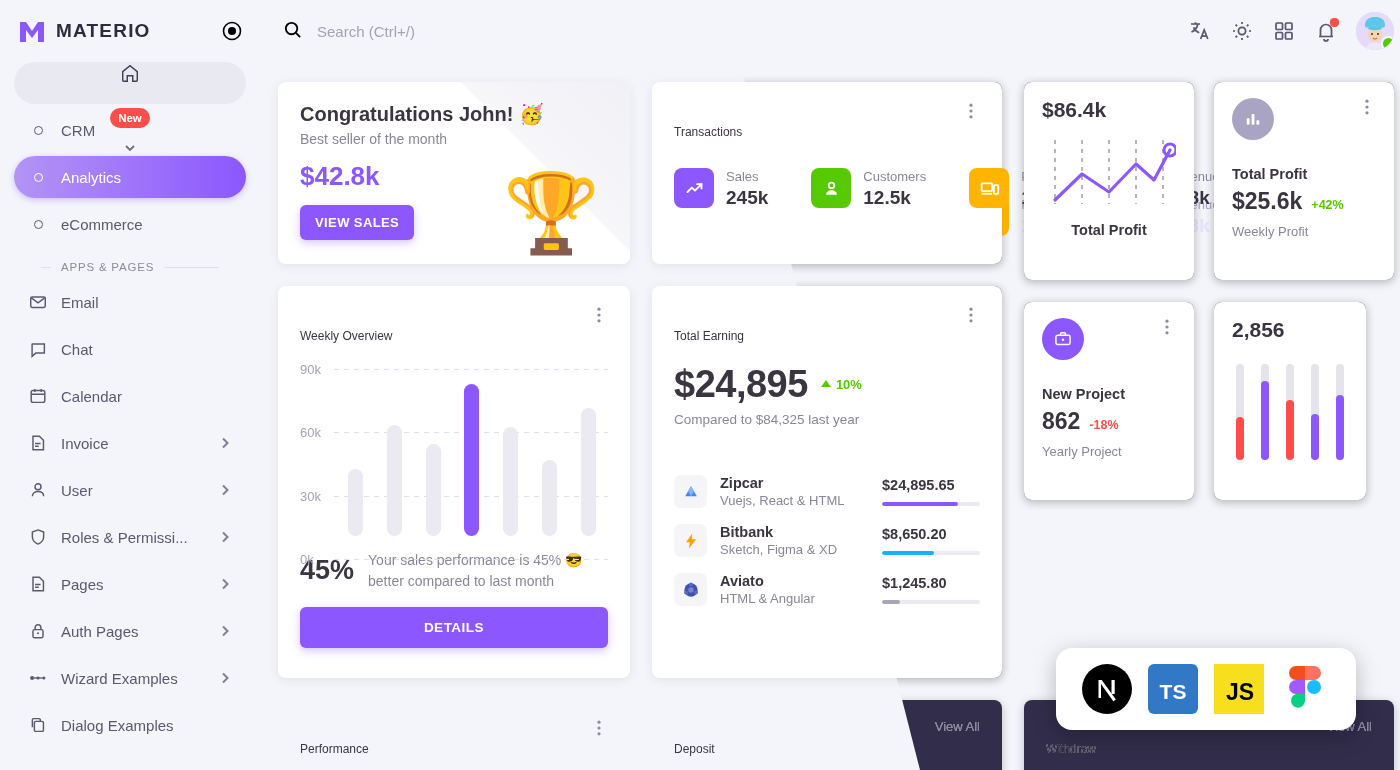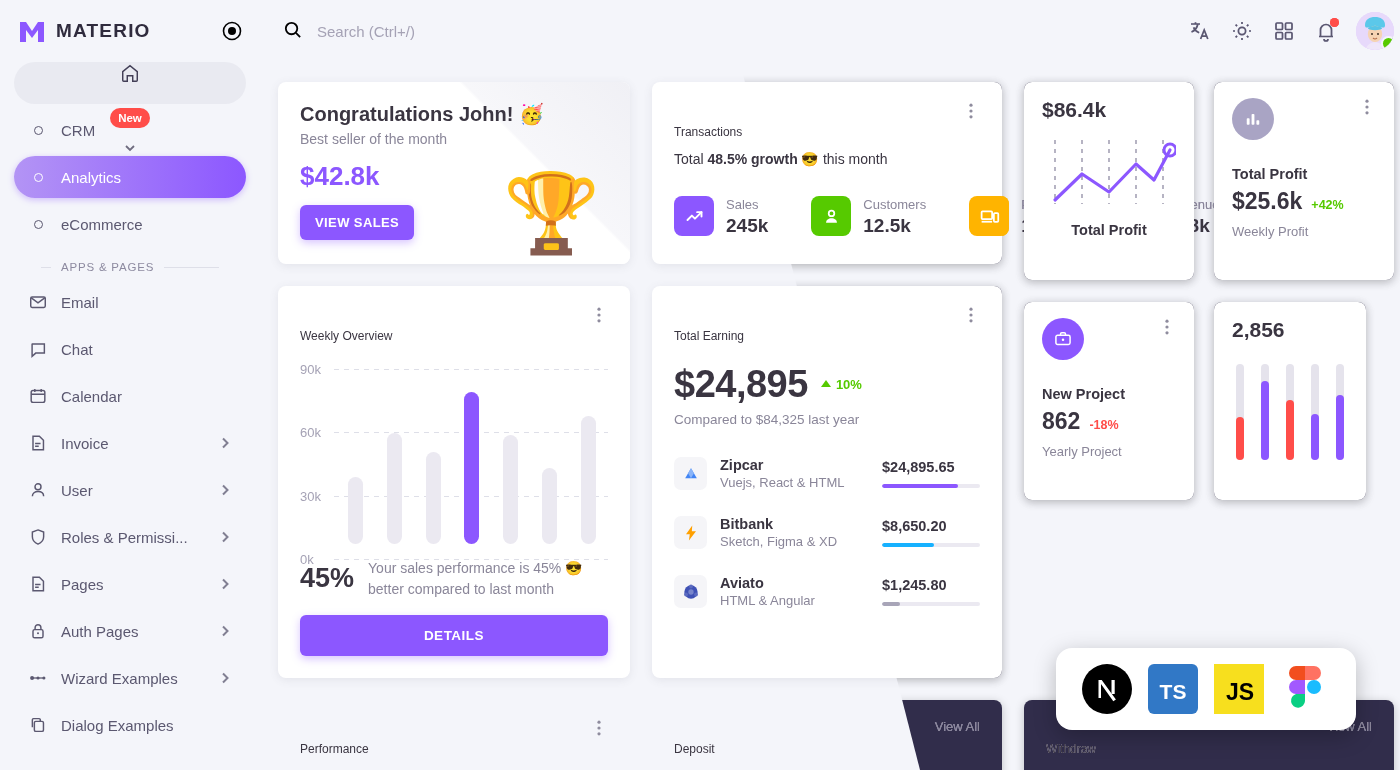--- a/index.html
+++ b/index.html
@@ -126,21 +126,21 @@
   .trans .stats { display:flex; gap:43px; margin-top:28px; }
   .stat { display:flex; align-items:center; gap:12px; }
   .stat .tile {
     width:40px; height:40px; border-radius:8px; flex:0 0 40px;
     display:flex; align-items:center; justify-content:center; color:#fff;
   }
   .stat .lbl { font-size:13px; color:#8a8699; }
   .stat .val { font-size:19px; font-weight:700; color:#3a3541; margin-top:2px; }
 
   
-  .weekly { height:392px; padding:20px 22px 22px; display:flex; flex-direction:column; }
+  .weekly { height:392px; padding:20px 22px 30px; display:flex; flex-direction:column; }
   .wk-chart { position:relative; height:190px; margin-top:26px; }
   .gl { position:absolute; left:34px; right:0; height:1px;
         background:repeating-linear-gradient(90deg,#dedfe8 0 5px,transparent 5px 10px); }
   .gl-lbl { position:absolute; left:0; font-size:13px; color:#a5a2b5; transform:translateY(-50%); }
   .bars { position:absolute; left:48px; right:12px; bottom:0; top:0; display:flex; align-items:flex-end; justify-content:space-between; }
   .bar { width:15px; border-radius:8px; background:#ebe9f1; }
   .bar.hi { background:#8c57ff; }
   .wk-foot { display:flex; align-items:center; gap:14px; margin-top:14px; }
   .wk-pct { font-size:27px; font-weight:700; color:#3a3541; }
   .wk-txt { font-size:14px; color:#8a8699; line-height:1.45; }
@@ -149,21 +149,21 @@
     font-size:13.5px; font-weight:700; letter-spacing:.5px;
     padding:13px 0; border-radius:6px; box-shadow:0 3px 8px rgba(140,87,255,.35);
   }
 
   
   .earning { height:392px; padding:20px 22px; }
   .earn-row1 { display:flex; align-items:center; gap:12px; margin-top:20px; }
   .earn-amt { font-size:38px; font-weight:700; color:#3a3541; letter-spacing:-.5px; }
   .earn-up { font-size:13px; font-weight:700; color:#56ca00; display:flex; align-items:center; gap:4px; }
   .earn-sub { font-size:13.5px; color:#8a8699; margin-top:6px; }
-  .earn-list { margin-top:30px; display:flex; flex-direction:column; gap:26px; }
+  .earn-list { margin-top:48px; display:flex; flex-direction:column; gap:16px; }
   .earn-item { display:flex; align-items:center; gap:13px; }
   .earn-logo {
     width:33px; height:33px; border-radius:7px; background:#f5f5f8; flex:0 0 33px;
     display:flex; align-items:center; justify-content:center;
   }
   .earn-name { font-size:14.5px; font-weight:700; color:#3a3541; }
   .earn-tech { font-size:13px; color:#8a8699; margin-top:2px; }
   .earn-right { margin-left:auto; width:98px; text-align:left; }
   .earn-price { font-size:14.5px; font-weight:700; color:#3a3541; }
   .prog { height:4px; border-radius:2px; background:#ebe9f1; margin-top:9px; overflow:hidden; }
@@ -533,21 +533,20 @@
           <div class="card-head">
             <span class="card-title">Transactions</span>
             <span class="kebab">
               <svg viewBox="0 0 18 18" width="18" height="18" fill="currentColor">
                     <circle cx="9" cy="3.2" r="1.6"></circle>
                     <circle cx="9" cy="9" r="1.6"></circle>
                     <circle cx="9" cy="14.8" r="1.6"></circle>
                   </svg>
             </span>
           </div>
-          <div class="growth"><span>Total </span><b>48.5% growth</b><span> 😎 this month</span></div>
           <div class="stats">
                 <div class="stat">
                   <span class="tile" style="background:#8c57ff">
                     <svg viewBox="0 0 24 24" width="21" height="21" fill="none" stroke="#fff" stroke-width="2.2" stroke-linecap="round" stroke-linejoin="round">
                       <path d="M4 16l5-5 3.5 3.5L20 7"></path>
                       <path d="M15 7h5v5"></path>
                     </svg>
                   </span>
                   <span><span class="lbl">Sales</span><div class="val">245k</div></span>
                 </div>

